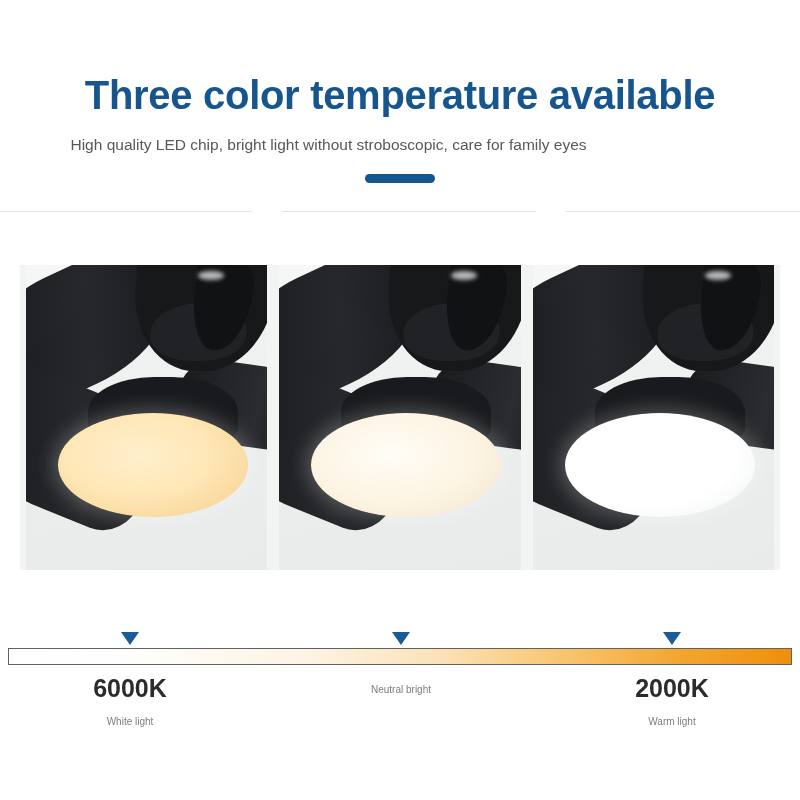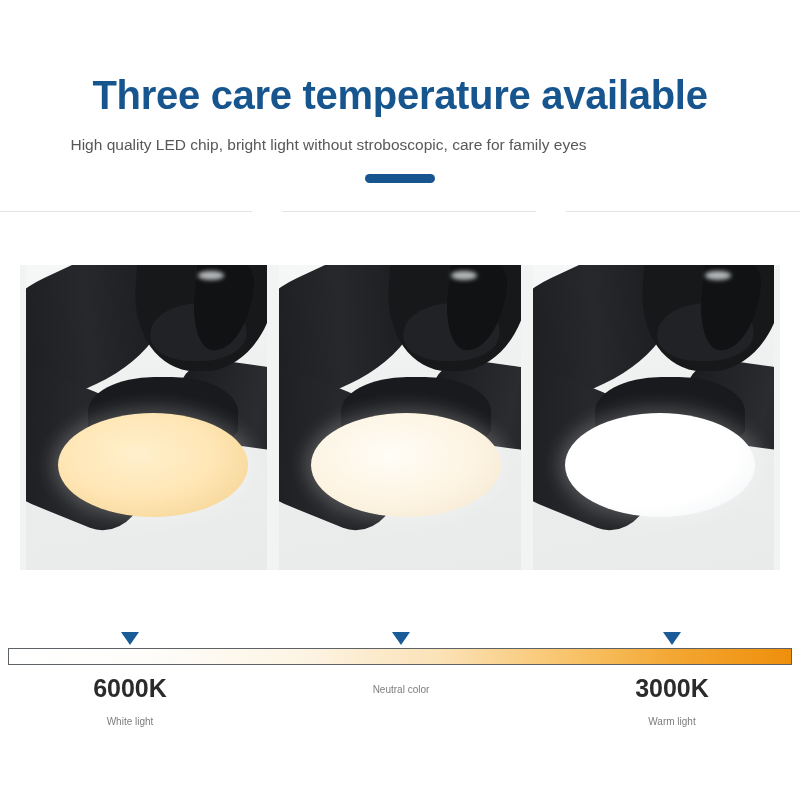--- a/index.html
+++ b/index.html
@@ -285,21 +285,21 @@
     line-height: 20px;
     font-family: "Liberation Sans", sans-serif;
   }
 </style>
 </head>
 <body>
 
 <div class="page">
 
   <div class="header">
-    <div class="title">Three care temperature available</div>
+    <div class="title">Three color temperature available</div>
 
     <div class="subtitle">High quality LED chip, bright light without stroboscopic, care for family eyes</div>
 
     <div class="accent-bar"></div>
 
     <div class="rule seg1"></div>
     <div class="rule seg2"></div>
     <div class="rule seg3"></div>
   </div>
 
@@ -363,24 +363,24 @@
     <div class="gradient-bar"></div>
 
     <div class="labels">
 
       <div class="label-group" style="left:30px;">
         <div class="kelvin">6000K</div>
         <div class="light-name">White light</div>
       </div>
 
       <div class="label-group" style="left:301px;">
-        <div class="light-name">Neutral color</div>
+        <div class="light-name">Neutral bright</div>
       </div>
 
       <div class="label-group" style="left:572px;">
-        <div class="kelvin">3000K</div>
+        <div class="kelvin">2000K</div>
         <div class="light-name">Warm light</div>
       </div>
 
     </div>
   </div>
 
 </div>
 
 </body></html>

